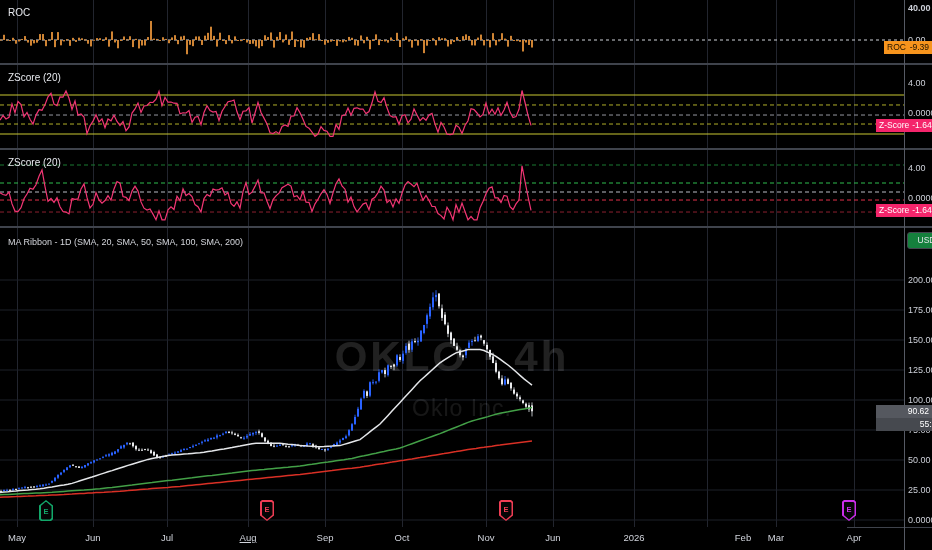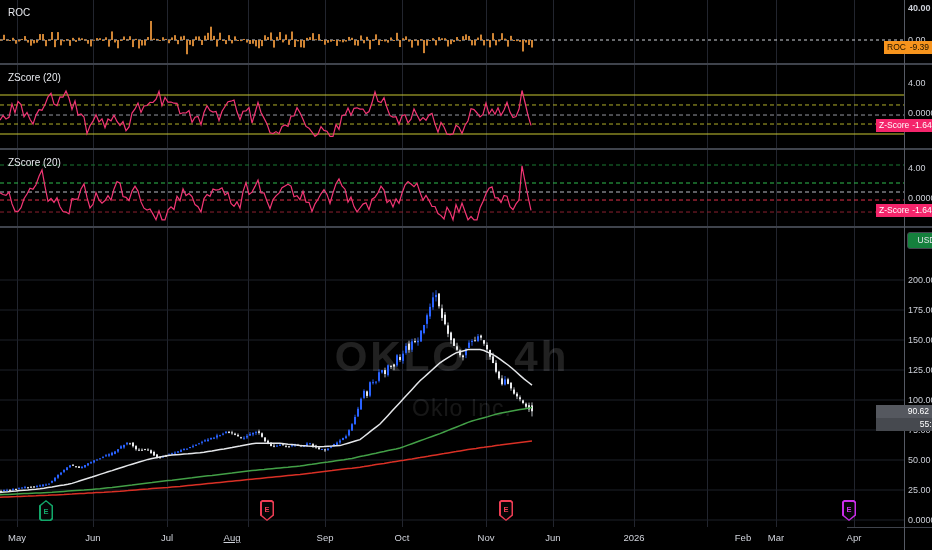--- a/index.html
+++ b/index.html
@@ -636,20 +636,21 @@
       </g>
       <polyline points="0,269.2 4,269.0 8,268.9 12,268.7 16,268.6 20,268.4 24,268.2 28,268.1 32,267.9 36,267.8 40,267.6 44,267.4 48,267.3 52,267.1 56,267.0 60,266.8 64,266.6 68,266.3 72,266.1 76,265.8 80,265.6 84,265.4 88,265.1 92,264.9 96,264.6 100,264.4 104,264.2 108,263.9 112,263.7 116,263.4 120,263.2 124,262.9 128,262.6 132,262.2 136,261.9 140,261.6 144,261.3 148,261.0 152,260.6 156,260.3 160,260.0 164,259.7 168,259.4 172,259.0 176,258.7 180,258.4 184,258.0 188,257.6 192,257.2 196,256.8 200,256.4 204,256.0 208,255.6 212,255.2 216,254.8 220,254.4 224,254.0 228,253.6 232,253.2 236,252.8 240,252.4 244,252.0 248,251.6 252,251.2 256,250.8 260,250.4 264,250.0 268,249.6 272,249.2 276,248.8 280,248.4 284,248.0 288,247.6 292,247.2 296,246.8 300,246.4 304,245.9 308,245.4 312,245.0 316,244.5 320,244.0 324,243.5 328,243.0 332,242.6 336,242.1 340,241.6 344,241.1 348,240.6 352,240.2 356,239.7 360,239.2 364,238.6 368,237.9 372,237.3 376,236.6 380,236.0 384,235.4 388,234.7 392,234.1 396,233.4 400,232.8 404,232.2 408,231.5 412,230.9 416,230.2 420,229.6 424,228.9 428,228.3 432,227.6 436,226.9 440,226.2 444,225.6 448,224.9 452,224.2 456,223.6 460,222.9 464,222.2 468,221.5 472,220.9 476,220.4 480,219.8 484,219.3 488,218.7 492,218.2 496,217.6 500,217.1 504,216.5 508,216.0 512,215.5 516,215.0 520,214.5 524,214.0 528,213.5 532,213.0" fill="none" stroke="#d93025" stroke-width="1.5"></polyline>
       <polyline points="0,266.8 4,266.6 8,266.4 12,266.2 16,266.0 20,265.8 24,265.6 28,265.5 32,265.3 36,265.1 40,264.9 44,264.7 48,264.5 52,264.3 56,264.0 60,263.7 64,263.4 68,263.1 72,262.8 76,262.5 80,262.2 84,262.0 88,261.7 92,261.4 96,261.1 100,260.8 104,260.3 108,259.8 112,259.4 116,258.9 120,258.4 124,257.9 128,257.4 132,257.0 136,256.5 140,256.0 144,255.5 148,255.0 152,254.6 156,254.1 160,253.6 164,253.1 168,252.6 172,252.2 176,251.7 180,251.2 184,250.7 188,250.2 192,249.8 196,249.3 200,248.8 204,248.3 208,247.8 212,247.4 216,246.9 220,246.4 224,245.9 228,245.4 232,245.0 236,244.5 240,244.0 244,243.5 248,243.0 252,242.6 256,242.2 260,241.8 264,241.5 268,241.1 272,240.7 276,240.3 280,239.9 284,239.5 288,239.2 292,238.8 296,238.4 300,238.0 304,237.4 308,236.8 312,236.3 316,235.7 320,235.1 324,234.5 328,234.0 332,233.4 336,232.8 340,232.2 344,231.7 348,231.1 352,230.4 356,229.5 360,228.6 364,227.8 368,226.9 372,226.0 376,225.2 380,224.3 384,223.5 388,222.6 392,221.7 396,220.9 400,220.0 404,218.6 408,217.1 412,215.7 416,214.2 420,212.8 424,211.4 428,209.9 432,208.5 436,207.0 440,205.6 444,204.0 448,202.4 452,200.8 456,199.2 460,197.6 464,196.0 468,194.4 472,193.0 476,191.9 480,190.8 484,189.7 488,188.6 492,187.4 496,186.3 500,185.2 504,184.5 508,183.8 512,183.0 516,182.3 520,181.6 524,180.9 528,180.2 532,179.5" fill="none" stroke="#43a047" stroke-width="1.5"></polyline>
       <polyline points="0,264.4 4,264.0 8,263.7 12,263.3 16,263.0 20,262.6 24,262.2 28,261.9 32,261.5 36,261.2 40,260.8 44,260.2 48,259.5 52,258.9 56,258.2 60,257.6 64,257.0 68,256.3 72,255.4 76,254.1 80,252.8 84,251.5 88,250.2 92,249.0 96,247.7 100,246.4 104,245.1 108,243.8 112,242.6 116,241.3 120,240.0 124,238.7 128,237.4 132,236.2 136,235.0 140,233.8 144,232.6 148,231.4 152,230.4 156,229.7 160,229.0 164,228.3 168,227.6 172,227.0 176,226.7 180,226.4 184,226.1 188,225.8 192,225.4 196,225.1 200,224.8 204,224.2 208,223.5 212,222.9 216,222.2 220,221.6 224,221.0 228,220.3 232,219.6 236,218.8 240,218.1 244,217.3 248,216.5 252,215.8 256,215.2 260,215.2 264,215.2 268,215.2 272,215.2 276,215.2 280,215.2 284,215.7 288,216.2 292,216.6 296,217.1 300,217.6 304,217.8 308,218.1 312,218.3 316,218.6 320,218.8 324,218.6 328,218.3 332,218.1 336,217.8 340,217.6 344,216.4 348,215.2 352,214.0 356,212.8 360,211.6 364,208.5 368,205.4 372,202.2 376,199.1 380,196.0 384,191.7 388,187.4 392,183.0 396,178.7 400,174.4 404,170.1 408,165.8 412,161.4 416,157.1 420,152.8 424,149.2 428,145.6 432,142.0 436,138.4 440,134.8 444,132.2 448,129.7 452,127.1 456,124.9 460,123.8 464,122.7 468,121.6 472,121.6 476,121.6 480,121.6 484,122.5 488,124.4 492,126.2 496,128.3 500,131.2 504,134.1 508,137.0 512,140.2 516,143.8 520,147.4 524,150.8 528,154.0 532,157.2" fill="none" stroke="#e4e6e9" stroke-width="1.5"></polyline>
     </svg>
 
   <div class="legend" style="left:8px;top:7px" id="legend-roc">ROC</div>
   <div class="legend" style="left:8px;top:72px" id="legend-z1">ZScore (20)</div>
   <div class="legend" style="left:8px;top:157px" id="legend-z2">ZScore (20)</div>
   <div class="legend" style="left:8px;top:234px">
+    <div id="legend-main-sub">MA Ribbon - 1D (SMA, 20, SMA, 50, SMA, 100, SMA, 200)</div>
   </div>
 
   <div class="sep" style="top:63px"></div>
   <div class="sep" style="top:148px"></div>
   <div class="sep" style="top:226px"></div>
   <div class="sep" style="top:527px;height:1px"></div>
 
   <div id="price-axis"></div>
   <button id="usd-btn">USD</button>
   <div id="axis-labels">
@@ -683,21 +684,21 @@
         <span>-1.64</span>
       </div>
       <div class="badge" style="top: 404.756px; left: 876px; width: 56px; background: rgb(85, 88, 95); color: rgb(255, 255, 255); justify-content: flex-end;">90.62</div>
       <div class="badge" style="top: 417.756px; left: 876px; width: 68px; background: rgb(70, 73, 79); color: rgb(255, 255, 255); justify-content: flex-end;">55:20</div>
     </div>
 
   <div id="time-axis">
       <div class="mlbl" style="left: 17px;">May</div>
       <div class="mlbl" style="left: 93px; text-align: right;">Jun</div>
       <div class="mlbl" style="left: 167px;">Jul</div>
-      <div class="mlbl" style="left: 232px; text-decoration: underline;">Aug</div>
+      <div class="mlbl" style="left: 248px; text-decoration: underline;">Aug</div>
       <div class="mlbl" style="left: 325px;">Sep</div>
       <div class="mlbl" style="left: 402px;">Oct</div>
       <div class="mlbl" style="left: 486px;">Nov</div>
       <div class="mlbl" style="left: 553px;">Jun</div>
       <div class="mlbl" style="left: 634px;">2026</div>
       <div class="mlbl" style="left: 707px; margin-left: 36px;">Feb</div>
       <div class="mlbl" style="left: 776px;">Mar</div>
       <div class="mlbl" style="left: 854px;">Apr</div>
     </div>
   <div id="markers">

